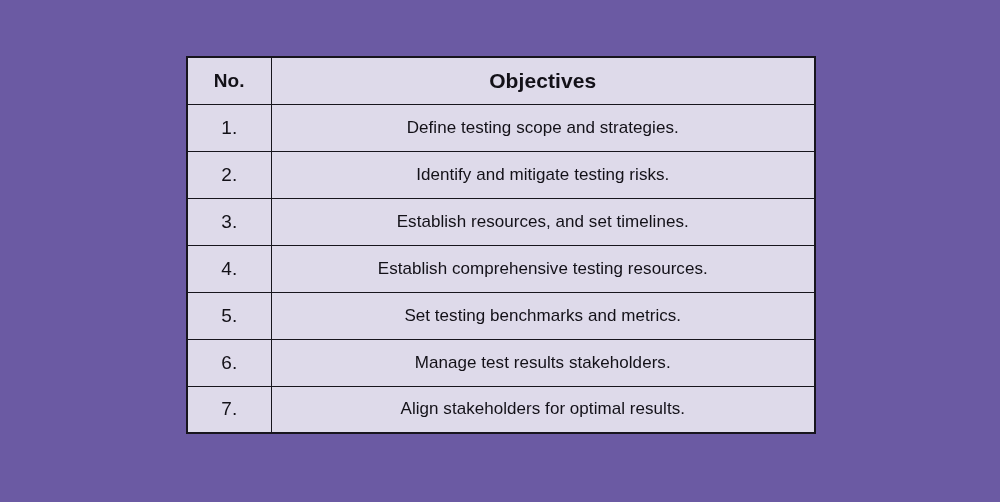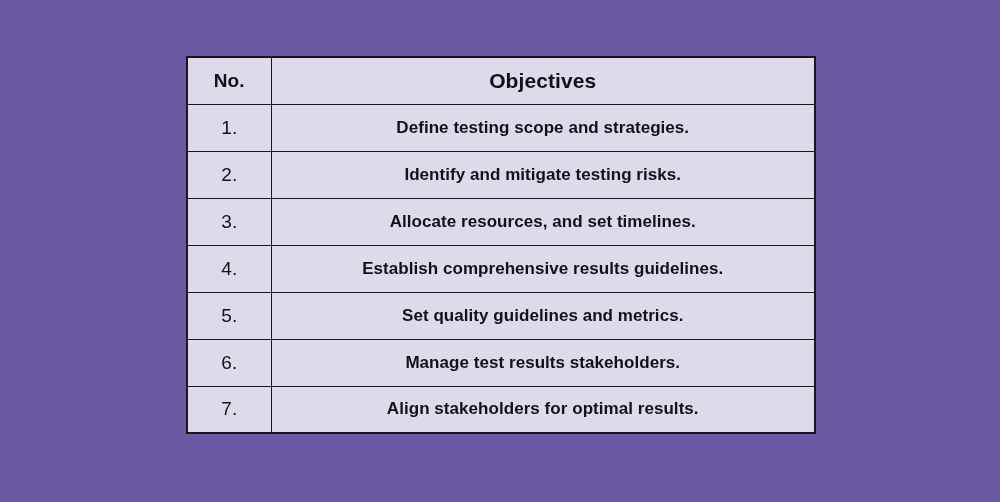--- a/index.html
+++ b/index.html
@@ -62,21 +62,21 @@
   }
 
   td.cell-no {
     font-size: 19px;
     font-weight: 400;
     letter-spacing: 0.2px;
   }
 
   td.cell-obj {
     font-size: 17px;
-    font-weight: 700;
+    font-weight: 400;
     letter-spacing: 0.05px;
   }
 </style>
 </head>
 <body>
 
 <div id="canvas">
 
   <table class="objectives-table">
     <colgroup>
@@ -93,29 +93,29 @@
       <tr>
         <td class="cell-no">1.</td>
         <td class="cell-obj">Define testing scope and strategies.</td>
       </tr>
       <tr>
         <td class="cell-no">2.</td>
         <td class="cell-obj">Identify and mitigate testing risks.</td>
       </tr>
       <tr>
         <td class="cell-no">3.</td>
-        <td class="cell-obj">Allocate resources, and set timelines.</td>
+        <td class="cell-obj">Establish resources, and set timelines.</td>
       </tr>
       <tr>
         <td class="cell-no">4.</td>
-        <td class="cell-obj">Establish comprehensive results guidelines.</td>
+        <td class="cell-obj">Establish comprehensive testing resources.</td>
       </tr>
       <tr>
         <td class="cell-no">5.</td>
-        <td class="cell-obj">Set quality guidelines and metrics.</td>
+        <td class="cell-obj">Set testing benchmarks and metrics.</td>
       </tr>
       <tr>
         <td class="cell-no">6.</td>
         <td class="cell-obj">Manage test results stakeholders.</td>
       </tr>
       <tr>
         <td class="cell-no">7.</td>
         <td class="cell-obj">Align stakeholders for optimal results.</td>
       </tr>
     </tbody>

